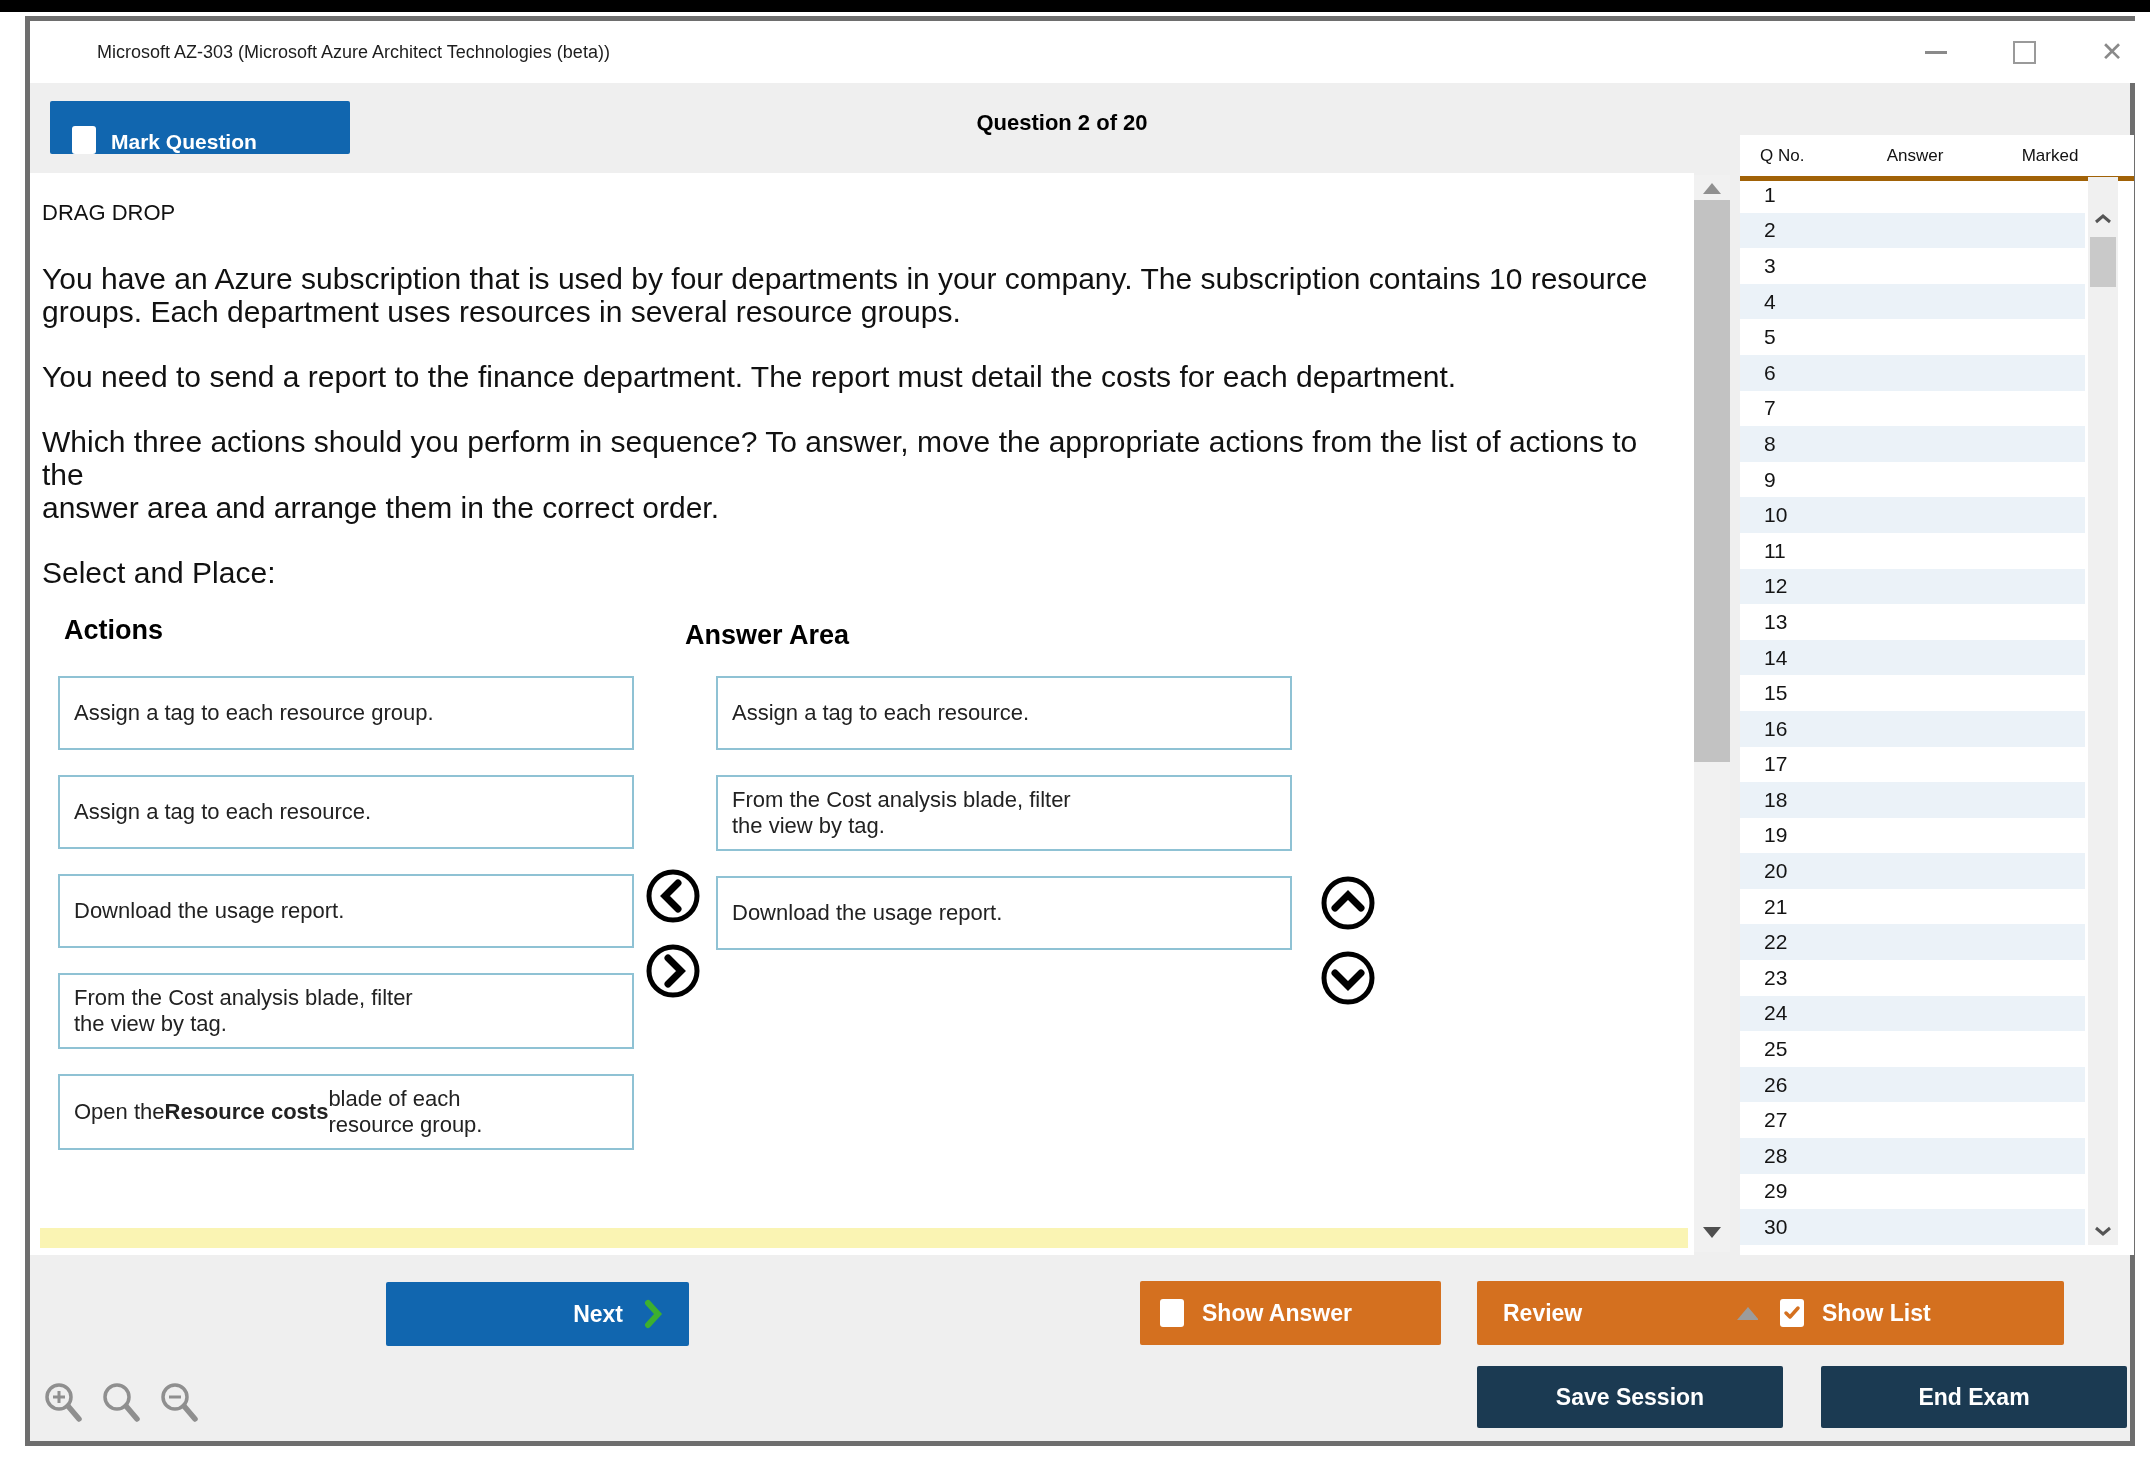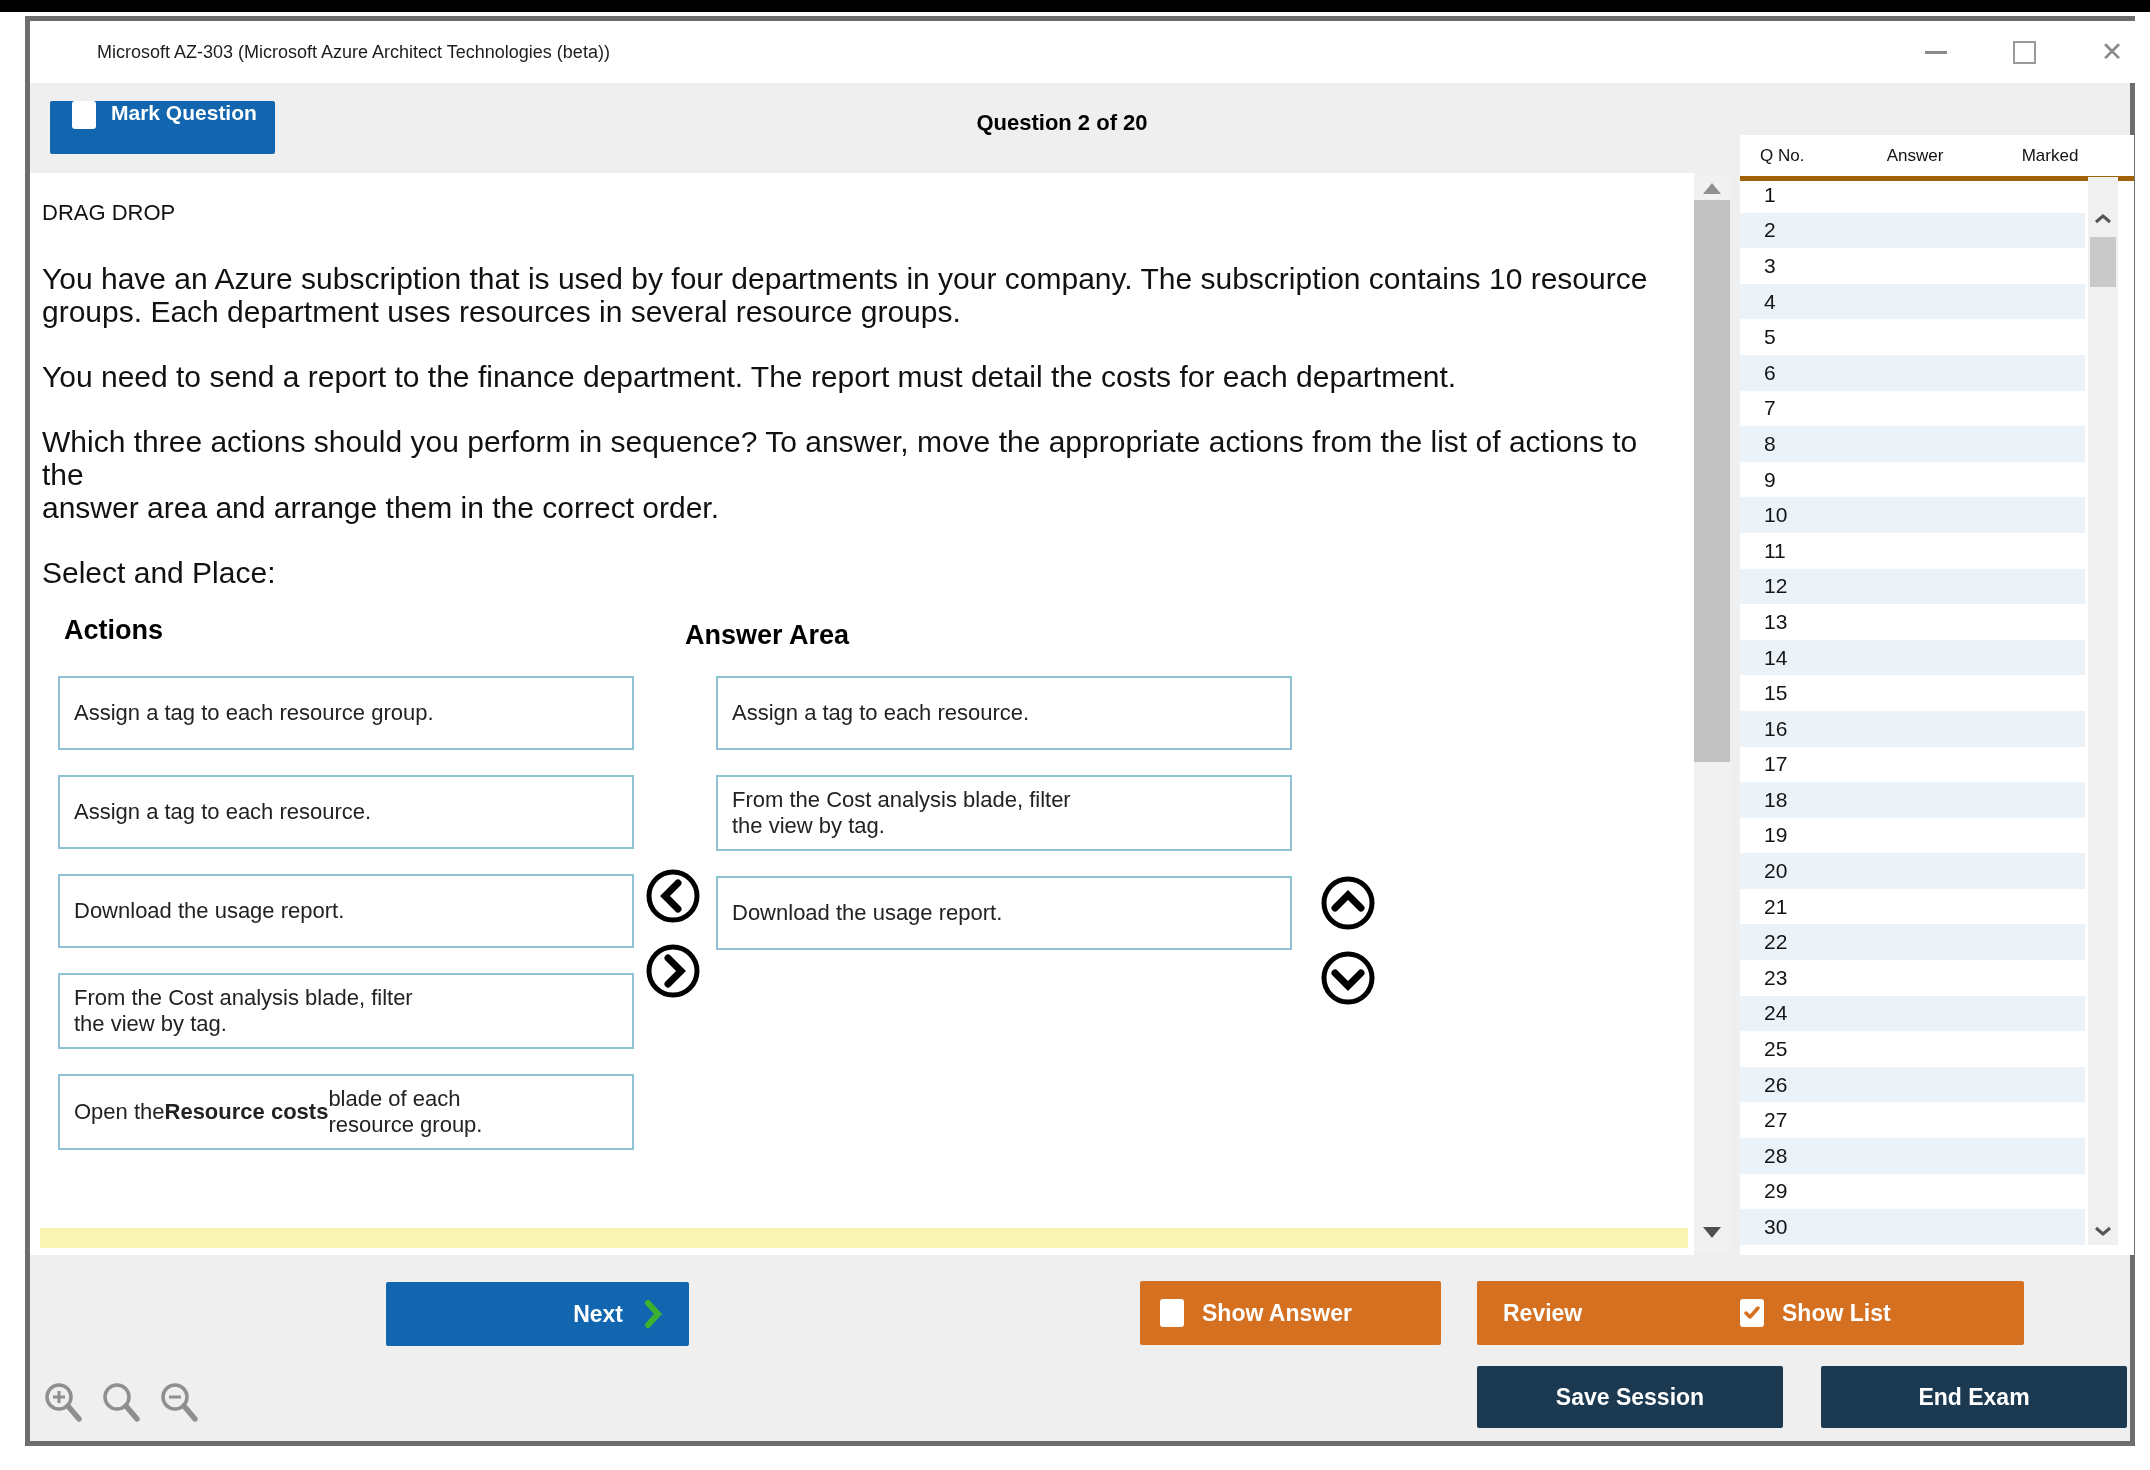--- a/index.html
+++ b/index.html
@@ -14,22 +14,22 @@
   
   #titlebar{left:30px;top:21px;width:2100px;height:62px;background:#fff;display:flex;align-items:center;padding-left:39px;}
   #window-title{margin-left:28px;font-size:18px;color:#1d1d1d;}
   #window-controls{margin-left:auto;margin-right:42px;display:flex;align-items:center;gap:58px;}
   .win-ctl{display:flex;align-items:center;justify-content:center;width:30px;height:30px;cursor:default;}
   #min-glyph{width:22px;height:0;border-bottom:3px solid #8a8a8a;}
   #max-glyph{width:19px;height:19px;border:2px solid #9a9a9a;background:#fff;}
   #close-glyph{font-size:27px;color:#8a8a8a;line-height:1;}
 
   
-  #mark-question-btn{left:50px;top:101px;width:225px;height:53px;background:var(--blue);
-    border-radius:2px;display:flex;align-items:flex-start;padding-left:22px;box-sizing:border-box;cursor:pointer;}
+  #mark-question-btn{left:50px;top:101px;width:300px;height:53px;background:var(--blue);
+    border-radius:2px;display:flex;align-items:flex-end;padding-left:22px;box-sizing:border-box;cursor:pointer;}
   .checkbox{width:24px;height:28px;background:#fff;border-radius:3px;flex:0 0 auto;
     display:flex;align-items:center;justify-content:center;}
   #mark-question-label{color:#fff;font-weight:bold;font-size:21px;margin-left:15px;}
   #question-counter{left:1062px;top:110px;transform:translateX(-50%);font-size:22px;font-weight:bold;color:#000;}
 
   
   #content-bg{left:30px;top:173px;width:1664px;height:1082px;background:#fff;}
   #qtext{left:42px;top:196px;width:1620px;}
   .para{font-size:30px;line-height:33px;white-space:pre-line;margin:0 0 32px 0;color:#111;}
   #drag-drop-label{font-size:22px;margin-bottom:33px;}
@@ -81,21 +81,21 @@
   .blue-btn{background:var(--blue);}
   .orange-btn{background:var(--orange);}
   .navy-btn{background:var(--navy);}
   .btn-label{color:#fff;font-weight:bold;font-size:23px;}
   #previous-btn{left:48px;top:1282px;width:302px;padding-left:30px;gap:20px;}
   #next-btn{left:386px;top:1282px;width:303px;justify-content:flex-end;padding-right:26px;gap:20px;}
   #show-answer-btn{left:1140px;top:1281px;width:301px;padding-left:20px;gap:18px;}
   #review-btn{left:1477px;top:1281px;width:306px;padding-left:26px;padding-right:24px;}
   #review-caret{margin-left:auto;width:0;height:0;border-left:11px solid transparent;
      border-right:11px solid transparent;border-bottom:13px solid #9c9c9c;}
-  #show-list-btn{left:1718px;top:1281px;width:306px;padding-left:22px;gap:18px;}
+  #show-list-btn{left:1758px;top:1281px;width:306px;padding-left:22px;gap:18px;}
   #save-session-btn{left:1477px;top:1366px;width:306px;height:62px;justify-content:center;}
   #end-exam-btn{left:1821px;top:1366px;width:306px;height:62px;justify-content:center;}
 
   #zoom-controls{left:42px;top:1380px;display:flex;gap:12px;}
   .zoom-icon{cursor:pointer;}
 </style>
 </head>
 <body>
 
 <div id="page">

